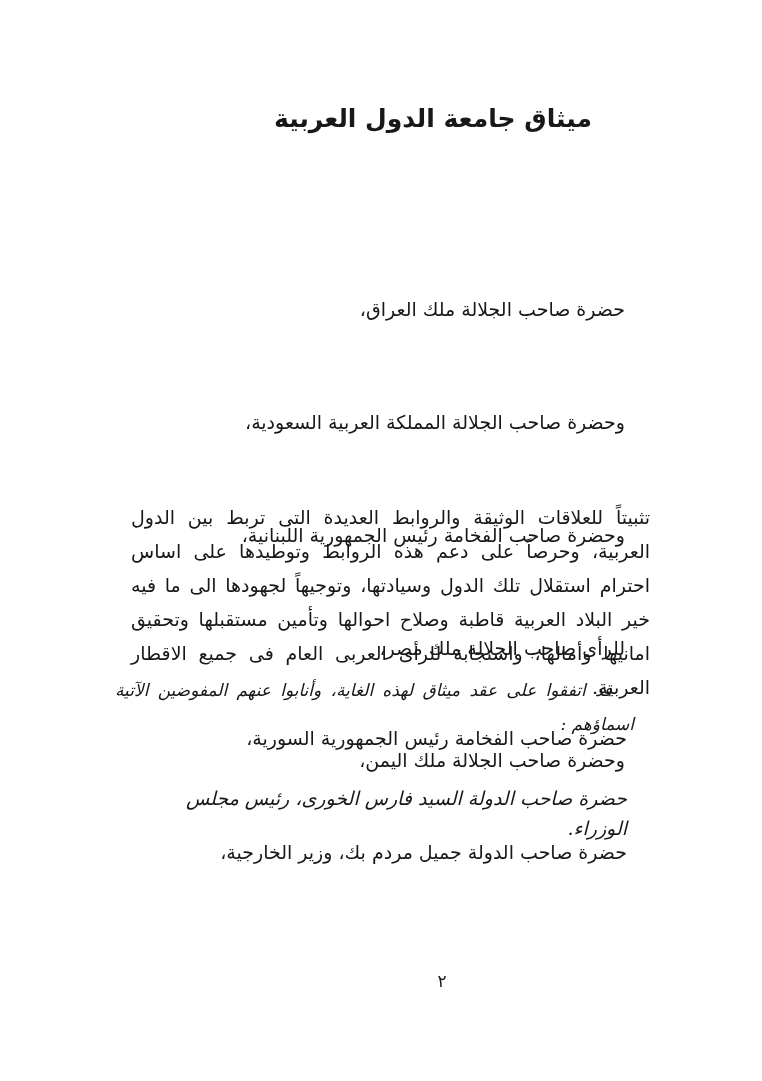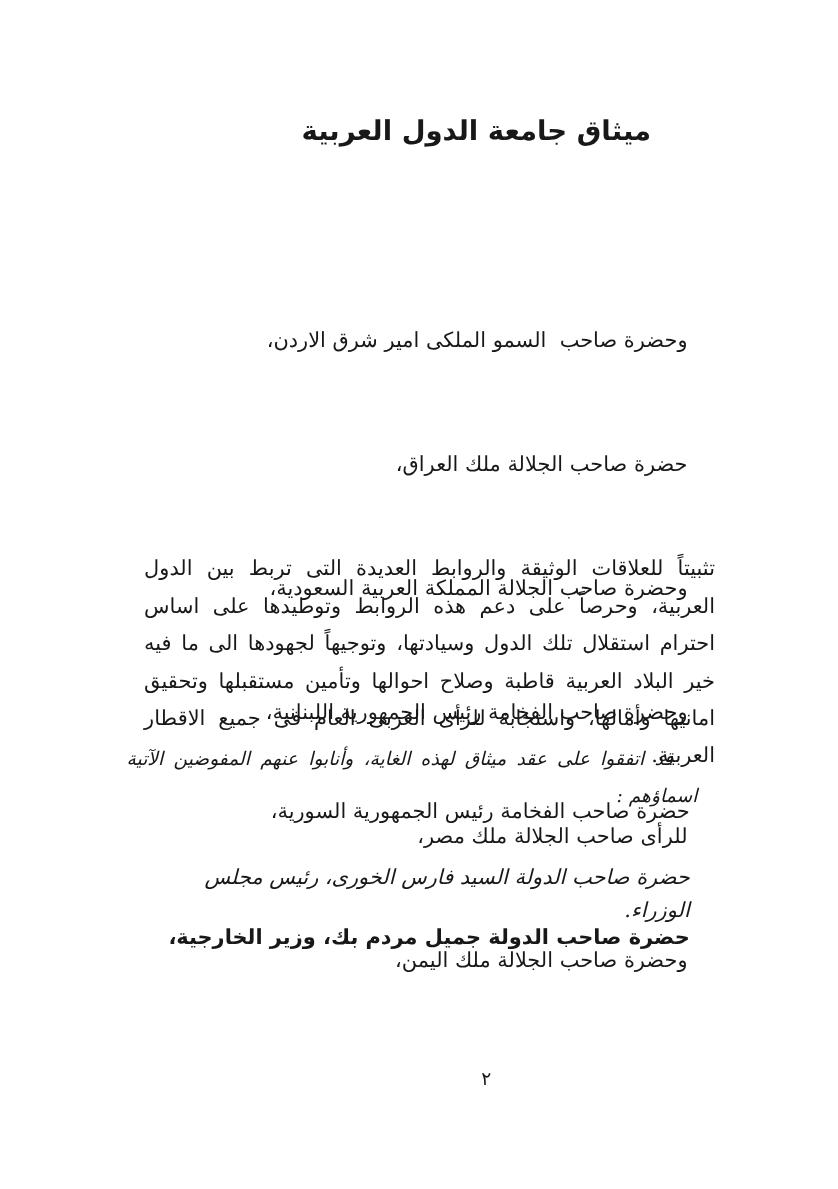--- a/index.html
+++ b/index.html
@@ -62,39 +62,38 @@
     position: absolute;
     right: 112px;
     width: 519px;
     font-size: 19px;
     line-height: 30px;
   }
   .delegate-line.indent { padding-right: 23px; box-sizing: border-box; }
   .d0 { top: 703px; }
   .d1 { top: 741px; }
   .d2 { top: 763px; font-style: italic; }
-  .d3 { top: 817px; font-weight: bold; }
+  .d3 { top: 817px; }
   .page-number {
     position: absolute;
     top: 951px;
     left: 318px;
     width: 40px;
     text-align: center;
     font-size: 17px;
   }
 </style>
 </head>
 <body>
 
 <div class="page">
 
   <h1 class="doc-title">ميثاق جامعة الدول العربية</h1>
 
   <div class="preamble">
-    <div>وحضرة صاحب  السمو الملكى امير شرق الاردن،</div>
     <div>حضرة صاحب الجلالة ملك العراق،</div>
     <div>وحضرة صاحب الجلالة المملكة العربية السعودية،</div>
     <div>وحضرة صاحب الفخامة رئيس الجمهورية اللبنانية،</div>
     <div>للرأى صاحب الجلالة ملك مصر،</div>
     <div>وحضرة صاحب الجلالة ملك اليمن،</div>
   </div>
 
   <p class="purpose-paragraph">تثبيتاً للعلاقات الوثيقة والروابط العديدة التى تربط بين الدول العربية، وحرصاً على دعم هذه الروابط وتوطيدها على اساس احترام استقلال تلك الدول وسيادتها، وتوجيهاً لجهودها الى ما فيه خير البلاد العربية قاطبة وصلاح احوالها وتأمين مستقبلها وتحقيق امانيها وأمالها، واستجابة للرأى العربى العام فى جميع الاقطار العربية.</p>
 
   <p class="agreement-paragraph">قد اتفقوا على عقد ميثاق لهذه الغاية، وأنابوا عنهم المفوضين الآتية اسماؤهم :</p>

